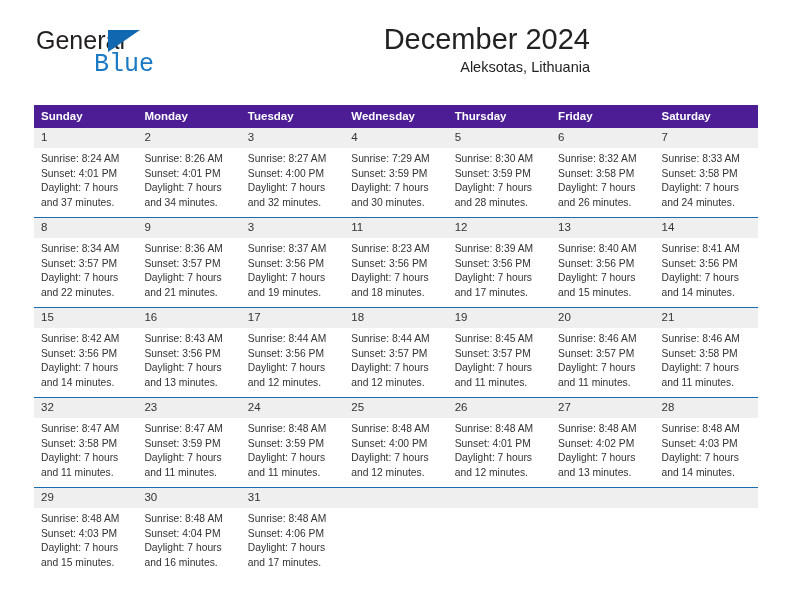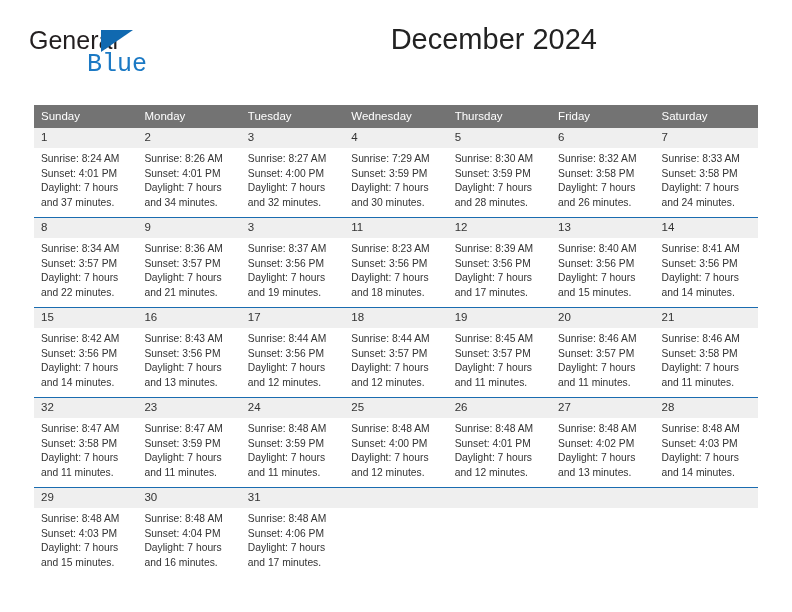--- a/index.html
+++ b/index.html
@@ -13,21 +13,21 @@
     font-family: "Liberation Sans", sans-serif;
     color: #333333;
     overflow: hidden;
   }
 
   .page {
     position: relative;
     width: 640px;
     height: 612px;
     box-sizing: border-box;
-    padding: 0 27px;
+    padding: 0 34px;
   }
 
   
   .header {
     position: relative;
     height: 72px;
     padding-top: 26px;
     box-sizing: border-box;
   }
 
@@ -93,23 +93,23 @@
   .calendar {
     position: absolute;
     left: 34px;
     top: 105px;
     width: 724px;
     border-collapse: collapse;
     table-layout: fixed;
   }
 
   .calendar th {
-    background: #737373;
+    background: #4c1d95;
     color: #ffffff;
-    font-weight: normal;
+    font-weight: bold;
     font-size: 11.5px;
     line-height: 13px;
     text-align: left;
     padding: 5px 0 5px 7px;
     height: 20px;
     box-sizing: border-box;
     font-family: "Liberation Sans", sans-serif;
   }
 
   .weekrow-sep td {
@@ -165,20 +165,21 @@
   <div class="header">
 
     <div class="brand">
       <span class="brand-general">General</span>
       <span class="brand-triangle"></span>
       <span class="brand-blue">Blue</span>
     </div>
 
     <div class="title-block">
       <h1 class="cal-title">December 2024</h1>
+      <p class="cal-subtitle">Aleksotas, Lithuania</p>
     </div>
 
   </div>
 
   <table class="calendar">
     <thead>
       <tr>
         <th>Sunday</th>
         <th>Monday</th>
         <th>Tuesday</th>

